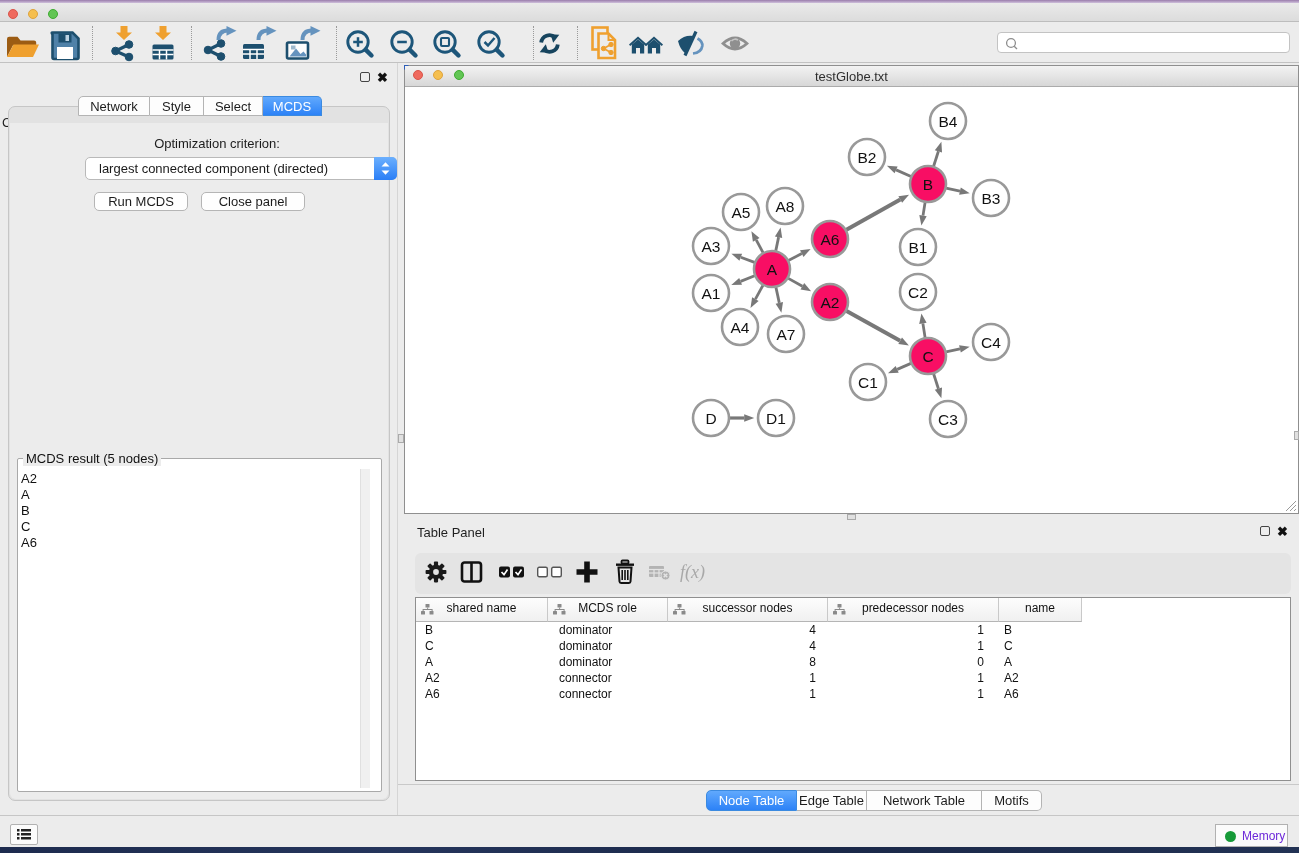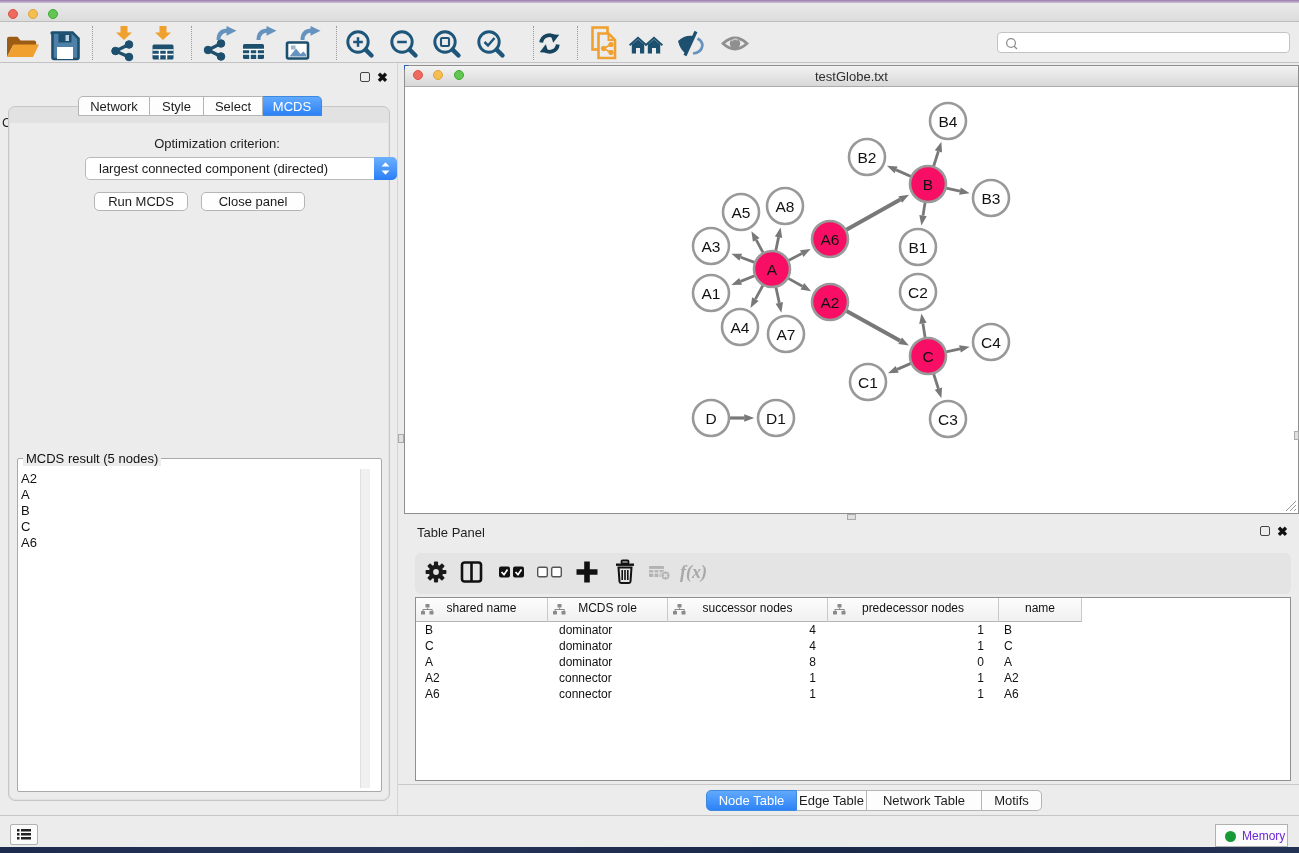--- a/index.html
+++ b/index.html
@@ -46,21 +46,21 @@
 #mcds-list { left:21px; top:471px; width:358px; font-size:13px; color:#111; line-height:16px; }
 #mcds-scroll { left:360px; top:469px; width:10px; height:319px; background:#f0f0f0; border-left:1px solid #e0e0e0; }
 
 #vdiv { left:397px; top:63px; width:1px; height:752px; background:#d5d5d5; }
 #netwin { left:404px; top:65px; width:895px; height:449px; border:1px solid #8f8f8f; background:#fff; }
 #netwin-tb { position:absolute; left:0; top:0; width:100%; height:21px; background:linear-gradient(#f3f3f3,#d7d7d7); border-bottom:1px solid #ababab; }
 #netwin-tb .title { position:absolute; left:0; right:0; top:3px; text-align:center; font-size:13px; color:#2e2e2e; }
 #graph { position:absolute; left:0px; top:21px; }
 
 #tp-title { left:417px; top:525px; font-size:13px; color:#1f1f1f; }
-#tp-toolbar { left:415px; top:553px; width:876px; height:41px; background:#e4e4e4; border-radius:6px;font-weight:bold; }
+#tp-toolbar { left:415px; top:553px; width:876px; height:41px; background:#e4e4e4; border-radius:6px; }
 #tbl { left:415px; top:597px; width:876px; height:184px; background:#fff; border:1px solid #8f8f8f; }
 .th { position:absolute; top:0; height:24px; background:linear-gradient(#fdfdfd,#f0f0f0); border-right:1px solid #c9c9c9; border-bottom:1px solid #b5b5b5; font-size:12px; color:#111; text-align:center; line-height:21px; }
 .trow { position:absolute; font-size:12px; color:#111; height:16px; line-height:16px; }
 
 #botline { left:398px; top:784px; width:901px; height:1px; background:#c9c9c9; }
 #bt-tabs { left:672px; top:790px; height:21px;padding-left:34px; }
 #bt-tabs .tab { height:21px; line-height:20px; border-radius:0; }
 #bt-tabs .tab:first-child { border-radius:5px 0 0 5px; }
 #bt-tabs .tab:last-child { border-radius:0 5px 5px 0; }
 

